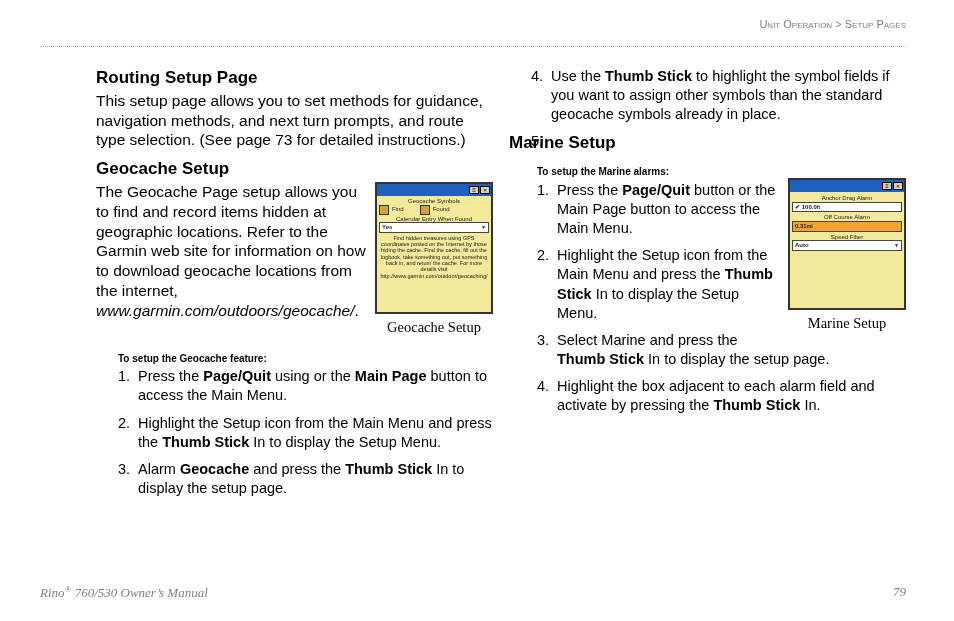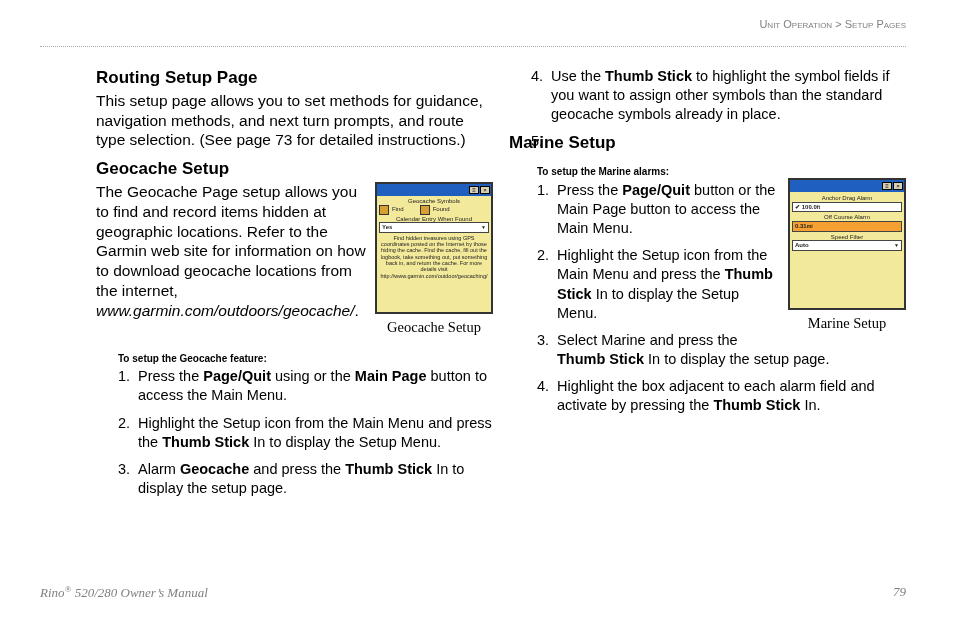--- a/index.html
+++ b/index.html
@@ -282,16 +282,16 @@
         <span class="num">4.</span>
         <span>Highlight the box adjacent to each alarm field and activate by pressing the </span><span class="bold">Thumb Stick</span><span> In.</span>
       </li>
     </ol>
   </div>
 
 </div>
 
 <div class="footer">
   <span>
-    <span>Rino</span><span class="sup">®</span><span> 520/280 Owner’s Manual</span>
+    <span>Rino</span><span class="sup">®</span><span> 760/530 Owner’s Manual</span>
   </span>
   <span>79</span>
 </div>
 
 </body></html>

